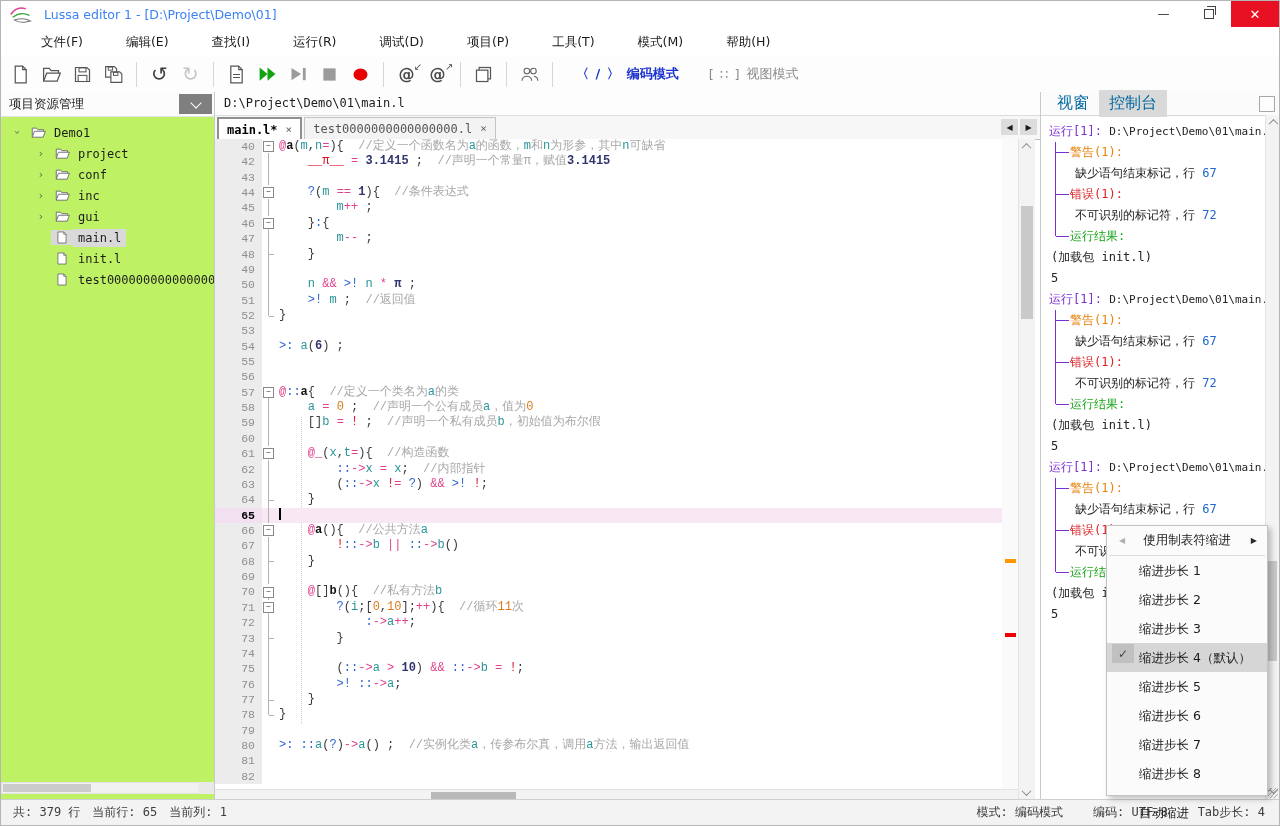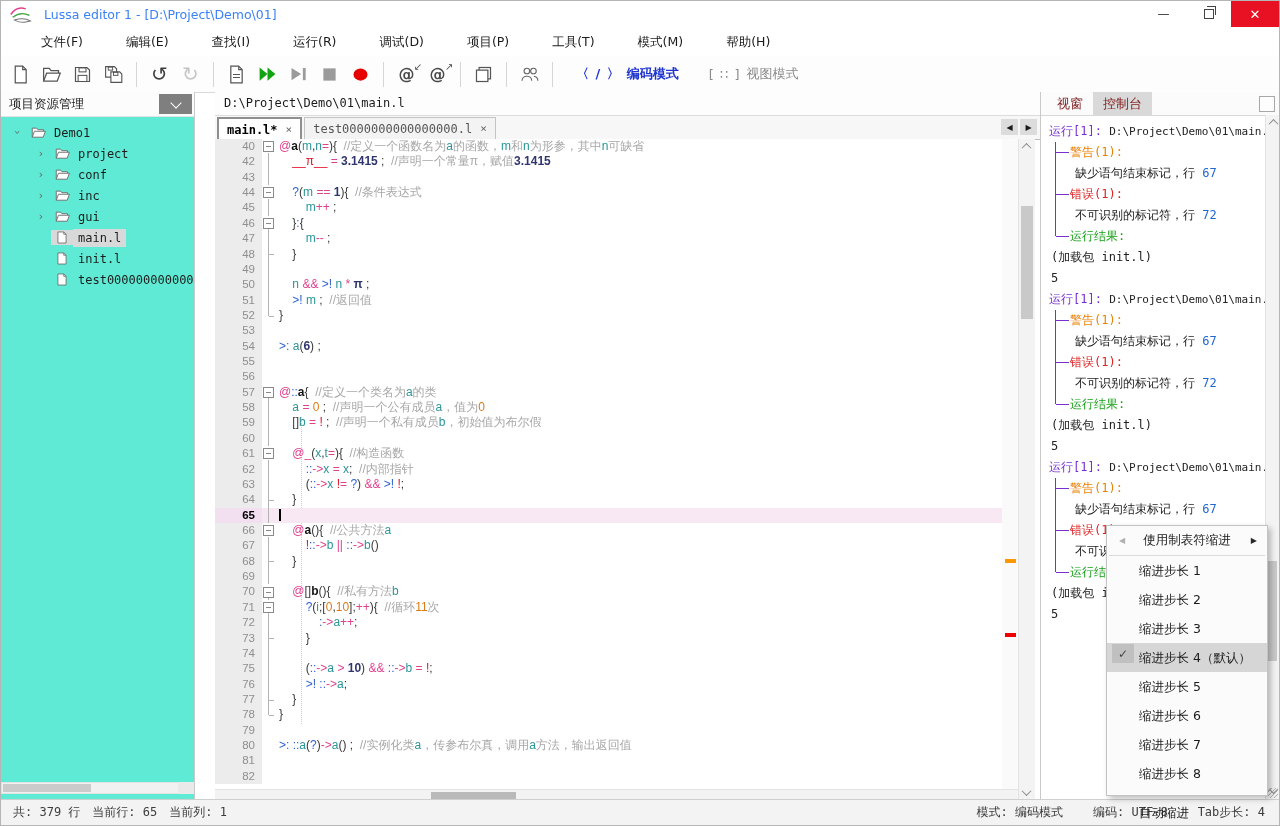--- a/index.html
+++ b/index.html
@@ -29,21 +29,21 @@
   .tb-glyph{font-size:20px;line-height:1;color:#3f3f3f;font-family:"DejaVu Sans",sans-serif}
   .tb-btn.disabled .tb-glyph{color:#c6c6c6}
   .at-wrap{position:relative;font-size:16px;color:#4a4a4a;font-weight:bold}
   .at-sub{position:absolute;font-size:10px;top:-4px;right:-8px;font-weight:normal}
   .mode-btn{display:flex;align-items:center;margin-left:16px;font-size:13px;white-space:nowrap}
   .mode-code{color:#1f35cf;font-weight:bold}
   .mode-view{color:#8b8b8b;margin-left:30px;font-weight:normal}
   .mode-glyph{margin-right:6px;letter-spacing:1px}
 
   
-  .sidebar{position:absolute;top:91px;left:0;width:194px;bottom:26px;background:#5eead4;border-right:1px solid #c9c9c9;box-sizing:border-box;overflow:hidden}
+  .sidebar{position:absolute;top:91px;left:0;width:214px;bottom:26px;background:#bef264;border-right:1px solid #c9c9c9;box-sizing:border-box;overflow:hidden}
   .sb-header{height:24px;border-bottom:1px solid #e3e3e3;display:flex;align-items:center;padding-left:8px;font-size:12.5px;position:relative;background:#fcfcfc}
   .sb-drop{position:absolute;right:2px;top:2px;width:33px;height:20px;background:#7f7f7f;display:flex;align-items:center;justify-content:center}
   .chev-css{width:7px;height:7px;border-left:1.5px solid #fff;border-bottom:1.5px solid #fff;transform:rotate(-45deg);margin-top:-3px}
   .tree{position:absolute;top:30px;left:0;right:0}
   .tree-row{height:21px;display:flex;align-items:center;white-space:nowrap}
   .chev{width:20px;text-align:center;color:#666;font-size:11px;flex:0 0 20px}
   .chev .g{display:inline-block}
   .chev .g.down{transform:rotate(90deg)}
   .ticon{width:22px;flex:0 0 22px;display:flex;align-items:center;justify-content:center}
   .tlabel{font-family:"DejaVu Sans Mono",monospace;font-size:12px;color:#1d1d1d;padding:2px 5px}
@@ -57,21 +57,21 @@
   .editor-col{position:absolute;top:91px;left:214px;width:825px;bottom:26px;background:#fff}
   .pathbar{height:23px;line-height:23px;border-bottom:1px solid #dcdcdc;padding-left:9px;font-family:"DejaVu Sans Mono",monospace;font-size:12px;color:#1a1a1a;background:#fdfdfd}
   .tabbar{height:23px;border-bottom:1px solid #bdbdbd;background:#f7f7f7;position:relative;display:flex;align-items:flex-end}
   .tab{height:22px;display:flex;align-items:center;padding:0 8px;font-family:"DejaVu Sans Mono",monospace;font-size:12px;border:1px solid #c4c4c4;border-bottom:none;background:#f3f3f3;color:#555;margin-left:2px;box-sizing:border-box}
   .tab.active{background:#fff;border-color:#8f8f8f;font-weight:bold;color:#000;border-width:2px 2px 0 2px;margin-bottom:-1px;height:23px}
   .tab-close{margin-left:8px;color:#666;font-size:11px;font-weight:normal}
   .tab-scroll{position:absolute;top:3px;width:17px;height:16px;background:#dcdcdc;display:flex;align-items:center;justify-content:center;font-size:8px;color:#1a1a1a}
   .tab-scroll.left{right:22px}.tab-scroll.right{right:3px}
 
   .code-area{position:absolute;top:47px;left:0;width:787px;height:650px;overflow:hidden;background:#fff}
-  .code-line{display:flex;height:15.36px;line-height:15.36px;font-family:Liberation Sans, sans-serif;font-size:12px;position:relative}
+  .code-line{display:flex;height:15.36px;line-height:15.36px;font-family:Liberation Mono, monospace;font-size:12px;position:relative}
   .ln{flex:0 0 40px;text-align:right;padding-right:7px;background:#ececec;color:#8f8f8f;font-size:11.5px}
   .code-line.cur .ln{background:#f2dff0;color:#000;font-weight:bold}
   .fm{flex:0 0 13px;position:relative;background:#fff}
   .code-line.cur .fm,.code-line.cur .ct{background:#f8e8f4}
   .ct{white-space:pre;flex:1 1 auto;padding-left:4px;color:#3a3a3a}
   .fm-mid::before{content:"";position:absolute;left:6px;top:0;bottom:0;border-left:1px solid #b3b3b3}
   .fm-start::before{content:"–";position:absolute;left:1px;top:50%;margin-top:-5.5px;width:9px;height:9px;line-height:8px;text-align:center;font-size:9px;color:#444;border:1px solid #8a8a8a;background:#fff;z-index:1}
   .fm-start::after{content:"";position:absolute;left:6px;top:calc(50% + 6px);bottom:0;border-left:1px solid #b3b3b3}
   .fm-tick::before{content:"";position:absolute;left:6px;top:0;bottom:0;border-left:1px solid #b3b3b3}
   .fm-tick::after{content:"";position:absolute;left:7px;top:50%;width:5px;border-top:1px solid #b3b3b3}
@@ -93,21 +93,21 @@
   .sc-arrow{position:absolute;left:4px;width:8px;height:8px}
   .sc-arrow span{display:block;width:6px;height:6px;border-left:1px solid #8c8c8c;border-top:1px solid #8c8c8c}
   .sc-up{top:4px}.sc-up span{transform:rotate(45deg) translate(1px,1px)}
   .sc-down{bottom:4px}.sc-down span{transform:rotate(225deg) translate(1px,1px)}
   .hscroll{position:absolute;left:0;top:697px;width:803px;height:12px;background:#f3f3f3;border-top:1px solid #e3e3e3;box-sizing:border-box}
   .hthumb{position:absolute;top:2px;left:216px;width:85px;height:7px;background:#b9b9b9}
 
   
   .right-panel{position:absolute;top:91px;left:1039px;right:0;bottom:26px;border-left:1px solid #c9c9c9;background:#fff;box-sizing:border-box}
   .rp-tabs{height:23px;border-bottom:1px solid #d8d8d8;display:flex;align-items:center;padding-left:6px;position:relative;background:#fbfbfb}
-  .rp-tab{padding:3px 10px;font-size:13px;color:#7f1d1d}
+  .rp-tab{padding:3px 10px;font-size:16px;color:#0369a1}
   .rp-tab.active{background:#d9d9d9}
   .rp-corner{position:absolute;right:4px;top:4px;width:14px;height:14px;border:1px solid #a8a8a8;background:#fdfdfd}
   .console{position:absolute;top:23px;left:0;right:14px;bottom:0;overflow:hidden;padding:6px 0 0 8px;font-family:"DejaVu Sans Mono",monospace;font-size:12px}
   .cb{position:relative;height:168px}
   .cb .vline{position:absolute;left:6px;top:21px;height:94px;border-left:1px solid #7a2fd0}
   .con-row{height:21px;line-height:21px;white-space:nowrap;overflow:hidden}
   .run-label{color:#7a2fd0;font-weight:normal}
   .run-path{color:#222;font-size:11px}
   .twig{display:inline-block;width:13px;border-top:1px solid #7a2fd0;vertical-align:3px;margin-left:7px;margin-right:1px}
   .lbl-warn{color:#e8820a}.lbl-err{color:#dd2222}.lbl-res{color:#18a018}

